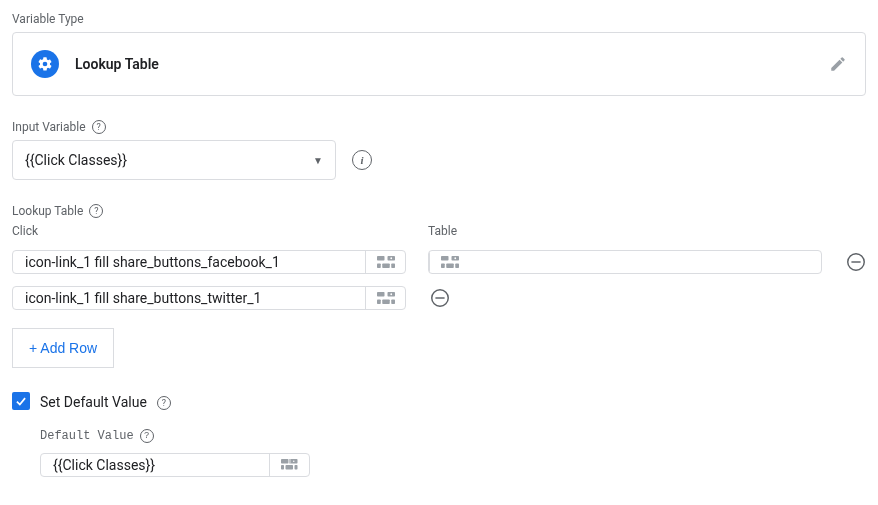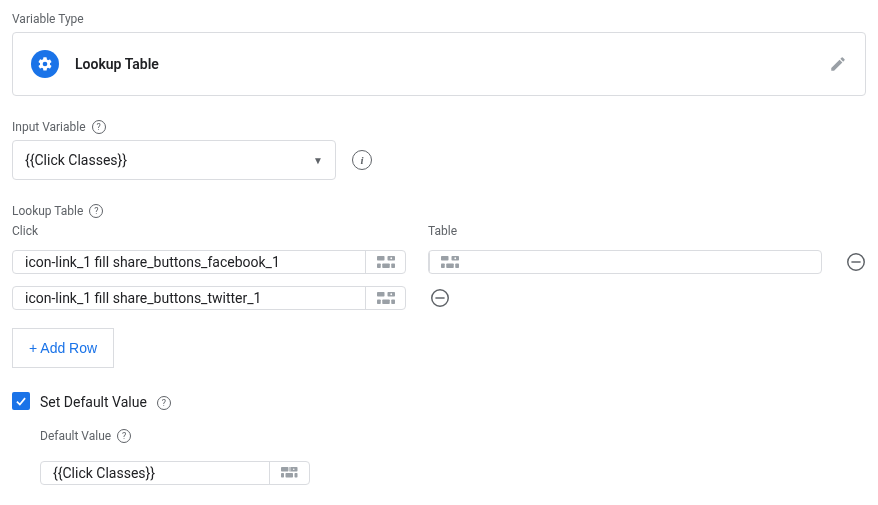--- a/index.html
+++ b/index.html
@@ -182,21 +182,21 @@
     background: #1a73e8;
     border-radius: 2px;
     display: flex;
     align-items: center;
     justify-content: center;
     cursor: pointer;
   }
   .checkbox svg { width: 14px; height: 14px; }
   .check-label { color: #202124; font-size: 14px; }
   .default-sub { margin-left: 28px; }
-  .default-sub .section-label { margin-top: 6px; margin-bottom: 18px; }
+  .default-sub .section-label { margin-top: 6px; margin-bottom: 10px; font-family: Liberation Mono, monospace; }
 </style>
 </head>
 <body>
 
 
 
 
 <div class="section-label">Variable Type</div>
 <div class="type-card">
   <div class="type-left">

